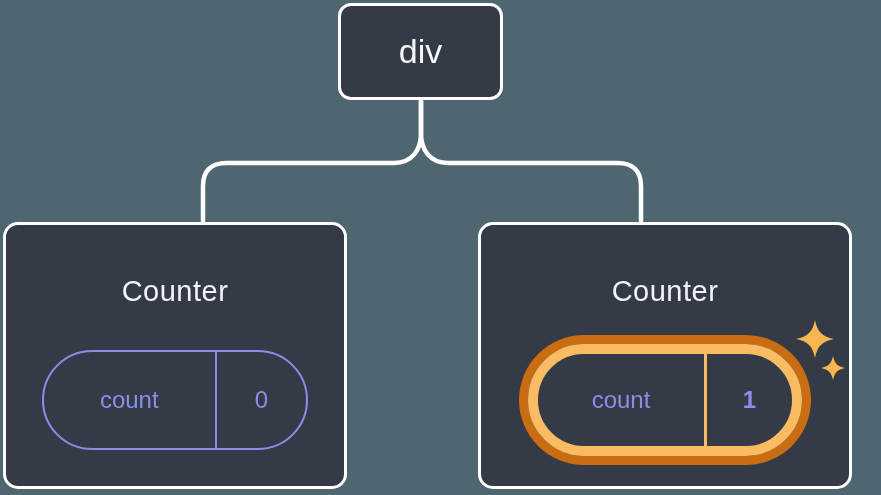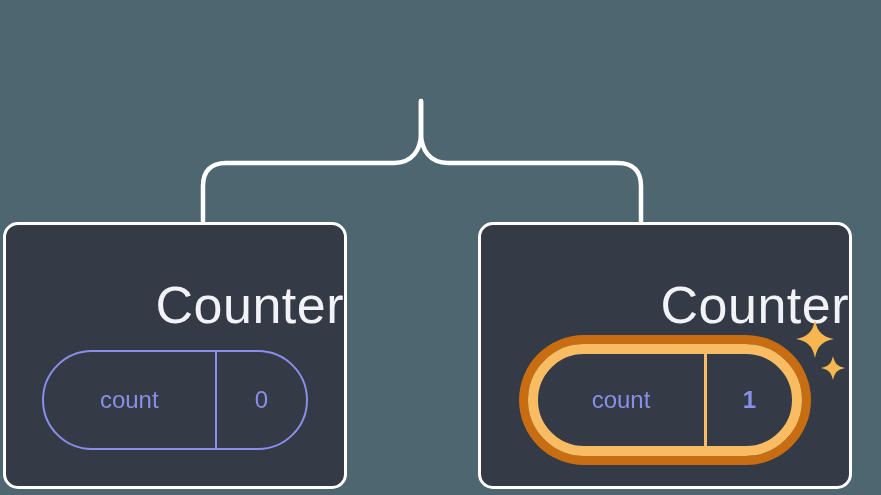--- a/index.html
+++ b/index.html
@@ -59,23 +59,23 @@
     border: 3.5px solid #ffffff;
     border-radius: 15px;
   }
   .card.left  { left: 3px;   width: 344px; }
   .card.right { left: 478px; width: 374px; }
 
   .card-title {
     position: absolute;
     left: 0; right: 0;
     top: 50px;
-    text-align: right;
+    text-align: center;
     color: #f2f3f6;
-    font-size: 52px;
+    font-size: 29px;
     font-weight: 500;
     letter-spacing: 0.5px;
   }
 
   
   .pill {
     position: absolute;
     left: 0; right: 0;
     margin: 0 auto;
     box-sizing: border-box;
@@ -131,20 +131,23 @@
 </head>
 <body>
 
 <div id="screen">
 
   <svg class="connector-svg" viewBox="0 0 881 495" xmlns="http://www.w3.org/2000/svg">
     <path class="branch" d="M421,101 V133 C421,150 412,163 394,163 H226 C211,163 203,171 203,186 V221"></path>
     <path class="branch" d="M421,101 V133 C421,150 430,163 448,163 H618 C633,163 641,171 641,186 V221"></path>
   </svg>
 
+  <div class="root-node">
+    <span class="root-label">div</span>
+  </div>
 
   <div class="card left">
     <div class="card-title">Counter</div>
     <div class="pill normal">
       <div class="seg key">count</div>
       <div class="divider"></div>
       <div class="seg val">0</div>
     </div>
   </div>
 

